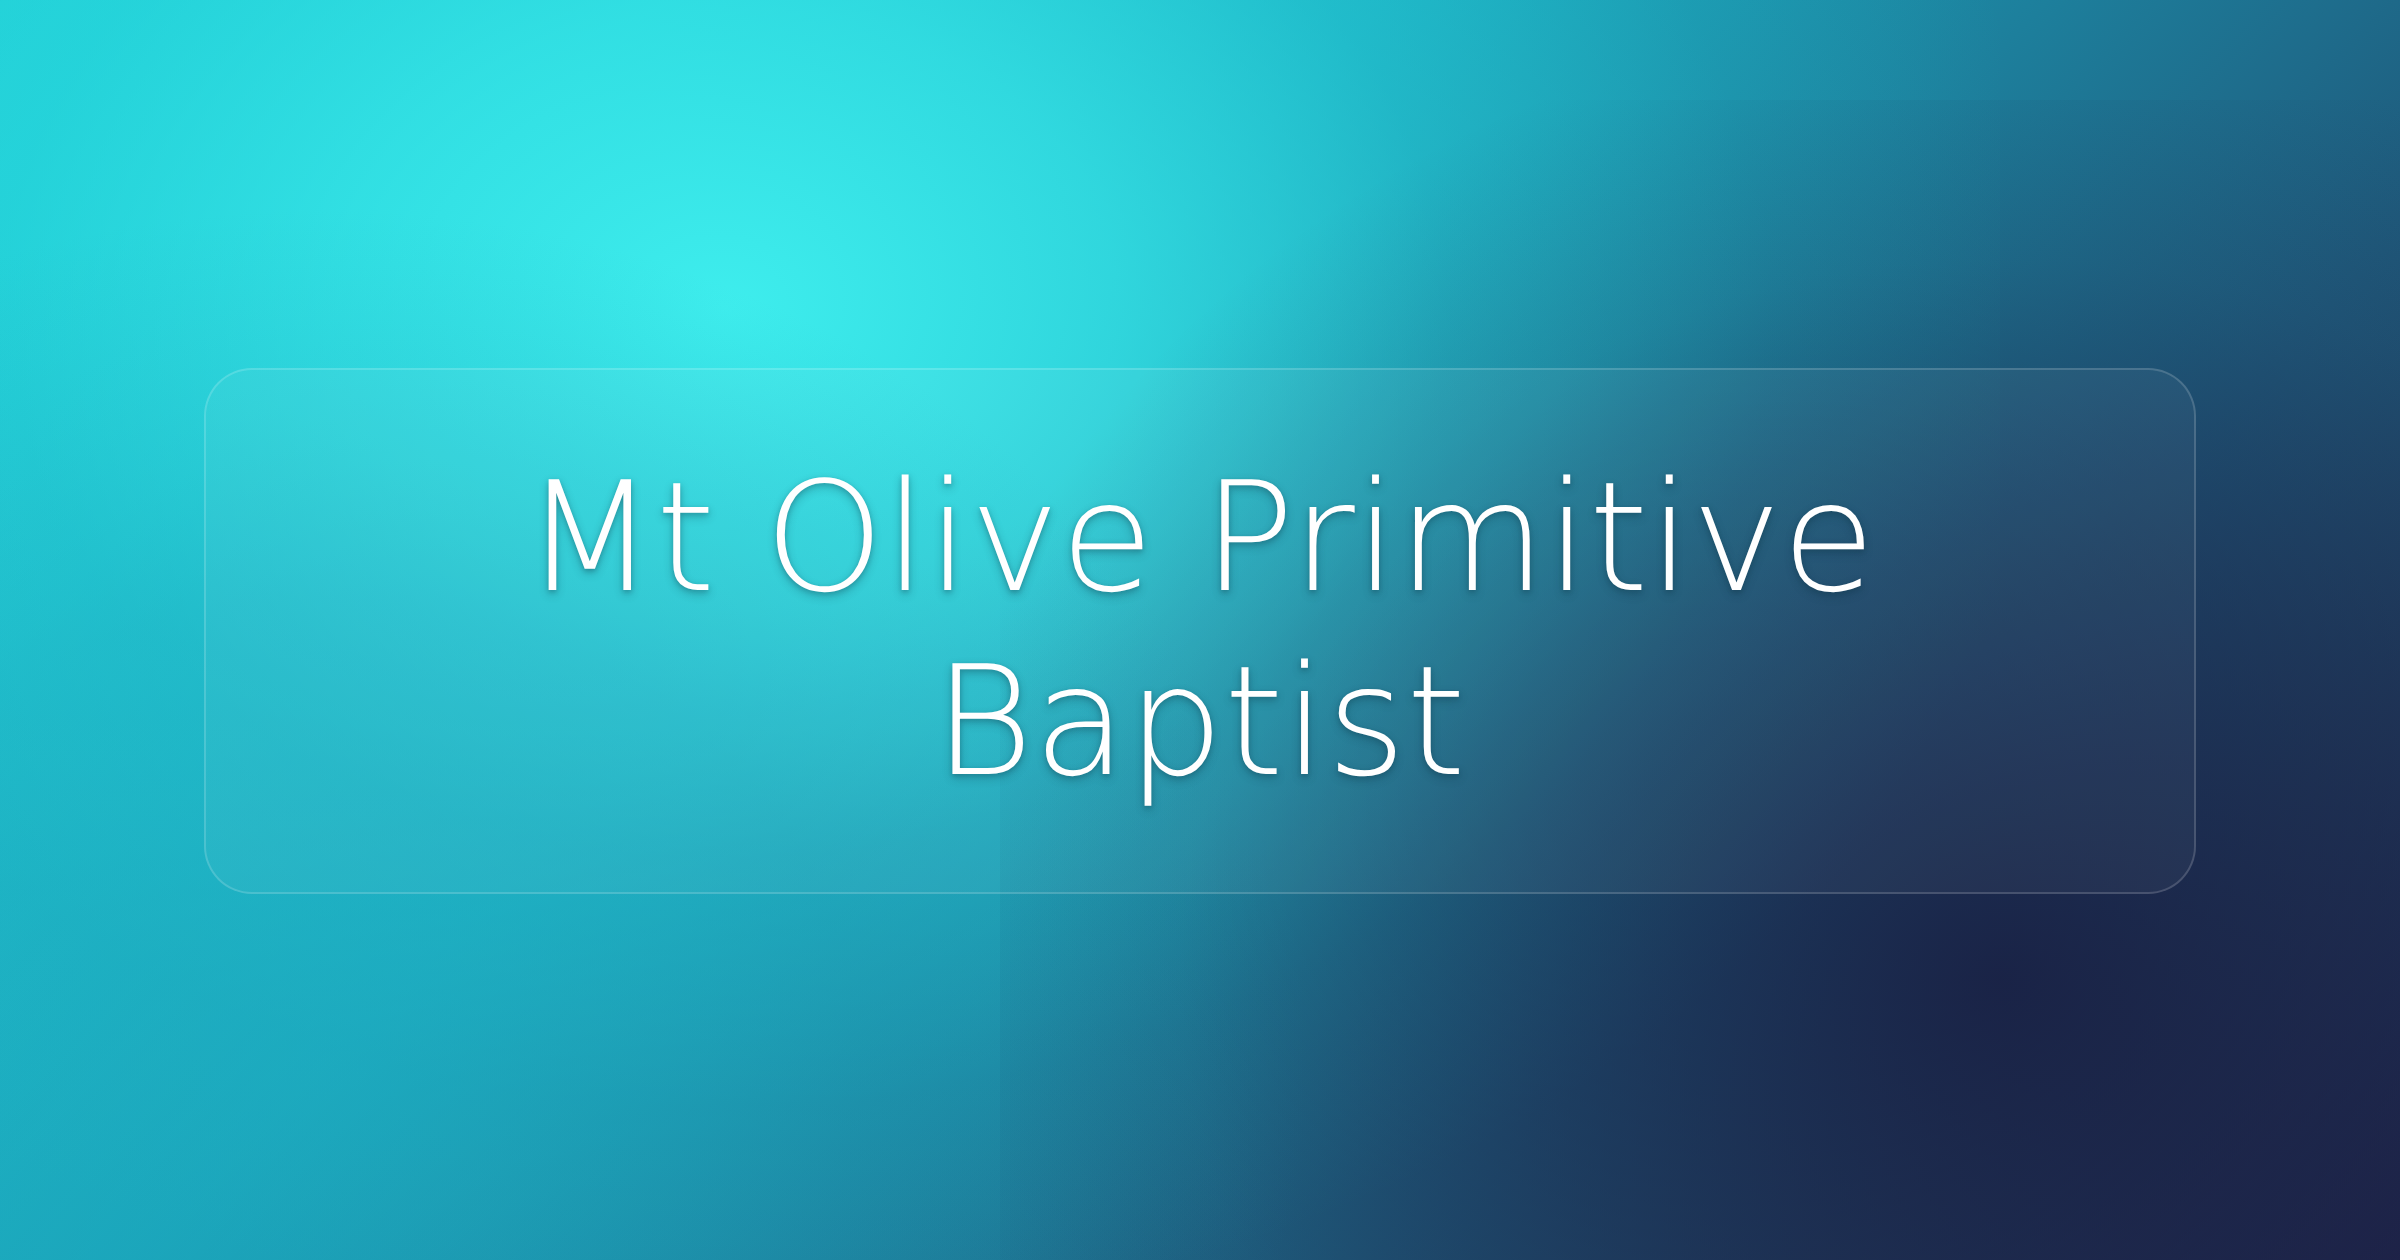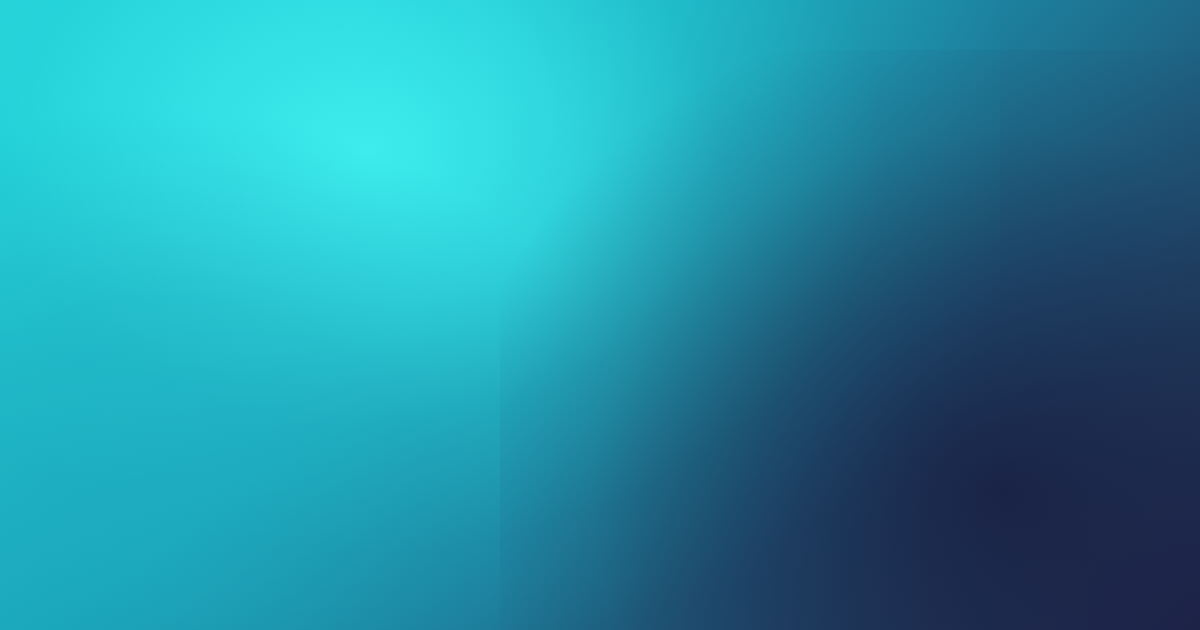--- a/index.html
+++ b/index.html
@@ -122,14 +122,17 @@
 </style>
 </head>
 <body>
 
 <div class="og-canvas">
 
   <div class="glow-primary"></div>
   <div class="glow-secondary"></div>
   <div class="shade-corner"></div>
 
+  <div class="title-card">
+    <h1 class="title-text">Mt Olive Primitive Baptist</h1>
+  </div>
 
 </div>
 
 </body></html>

